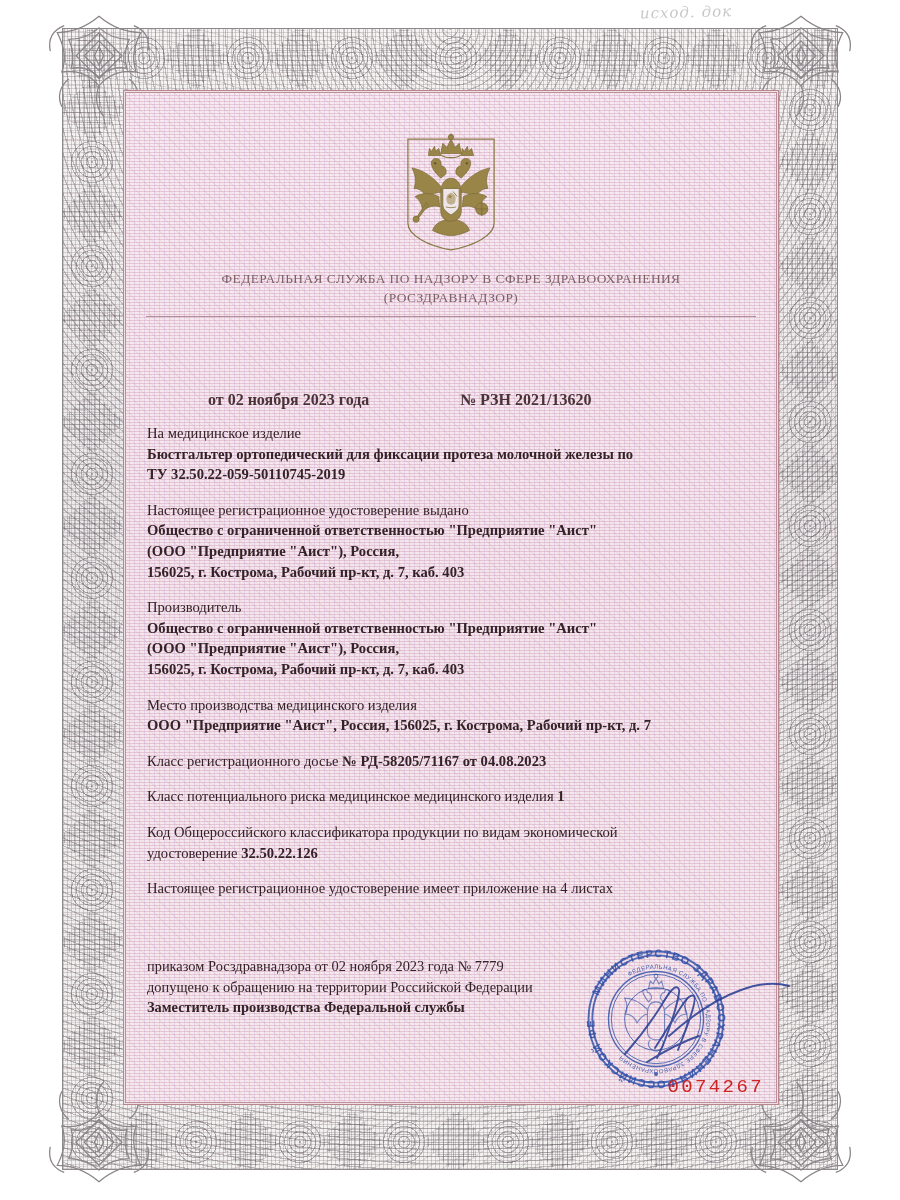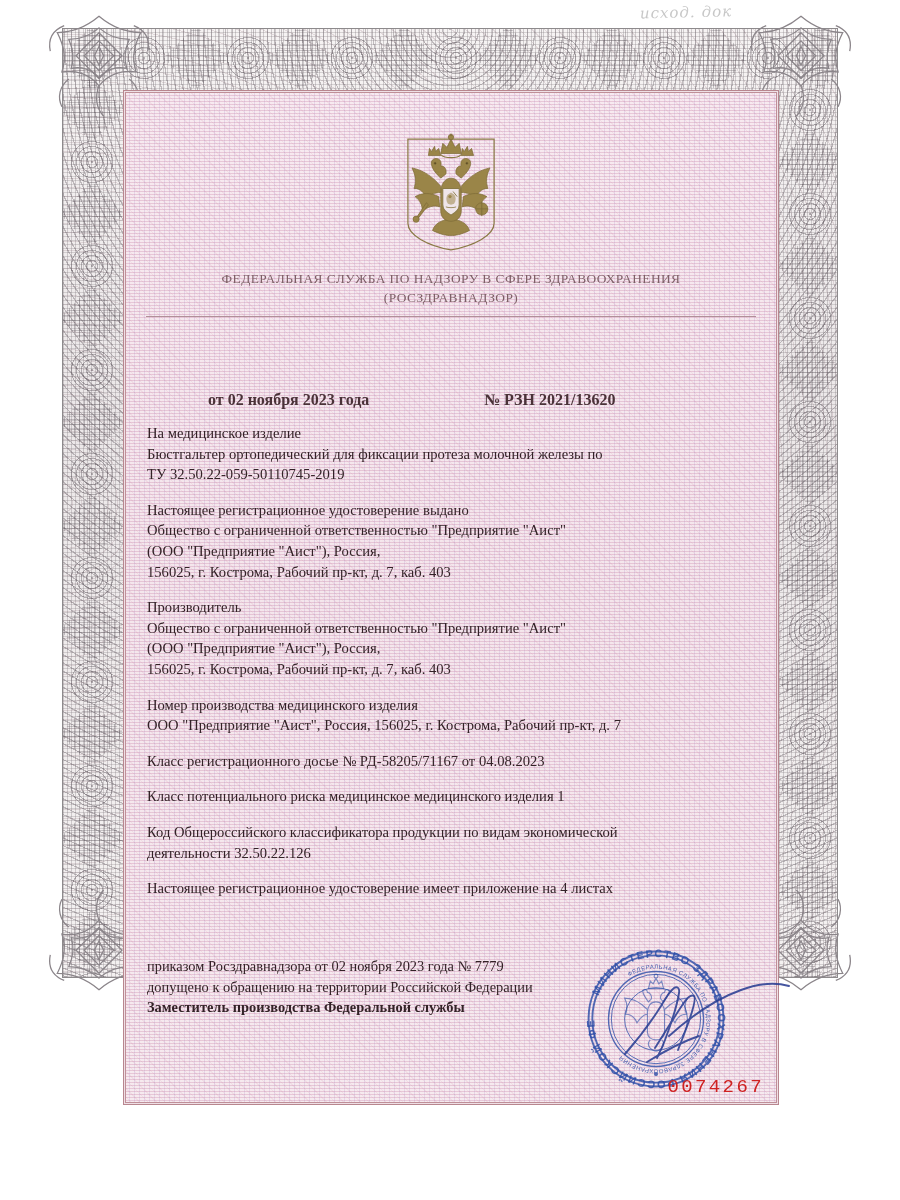--- a/index.html
+++ b/index.html
@@ -17,21 +17,21 @@
     color:#9a9a9a; font-size:15px; font-style:italic;
     font-family:"DejaVu Serif", serif;
     opacity:.55; letter-spacing:1px;
     transform:rotate(-1.5deg);
     white-space:nowrap;
   }
 
   
   .sheet{
     position:absolute; left:62px; top:28px;
-    width:776px; height:950px;
+    width:776px; height:1142px;
     background:#fdfdfd;
   }
 
   
   .border-band{
     position:absolute; inset:0;
     border:1px solid #8d8a8c;
     background-color:#f2f0f0;
     background-image:
       repeating-linear-gradient(90deg,
@@ -139,33 +139,33 @@
   }
   .title .t2{display:block;}
 
   
   .numrow{
     position:absolute; left:0; right:0; top:300px;
     color:#4a3238; font-weight:bold; font-size:16px;
     font-family:"Liberation Serif", serif;
   }
   .numrow .date{position:absolute; left:84px; top:0; white-space:nowrap;}
-  .numrow .regno{position:absolute; left:336px; top:0; white-space:nowrap;margin-left:24px;}
+  .numrow .regno{position:absolute; left:336px; top:0; white-space:nowrap;}
 
   
   .body{
     position:absolute; left:23px; right:18px; top:332px;
     color:#332227;
     font-size:14.6px;
     line-height:20.6px;
     font-family:"Liberation Serif", serif;
   }
   .blk{margin-bottom:15px;}
   .blk .lbl{font-weight:normal;}
-  .blk .val{font-weight:normal;}
+  .blk .val{font-weight:bold;}
   .blk div{white-space:nowrap;}
 
   
   .footer{
     position:absolute; left:23px; right:10px; top:865px;
     color:#332227; font-size:14.4px; line-height:20.5px;
     font-family:"Liberation Serif", serif;
   }
   .footer .ord{white-space:nowrap;font-family:Liberation Serif, serif;}
   .footer .post{font-weight:bold;}
@@ -424,35 +424,35 @@
         </div>
 
         <div class="blk">
           <div class="lbl">Производитель</div>
           <div class="val">Общество с ограниченной ответственностью "Предприятие "Аист"</div>
           <div class="val">(ООО "Предприятие "Аист"), Россия,</div>
           <div class="val">156025, г. Кострома, Рабочий пр-кт, д. 7, каб. 403</div>
         </div>
 
         <div class="blk">
-          <div class="lbl">Номер производства медицинского изделия</div>
+          <div class="lbl">Место производства медицинского изделия</div>
           <div class="val">ООО "Предприятие "Аист", Россия, 156025, г. Кострома, Рабочий пр-кт, д. 7</div>
         </div>
 
         <div class="blk">
           <div><span class="lbl">Класс регистрационного досье</span><span> </span><span class="val">№ РД-58205/71167 от 04.08.2023</span></div>
         </div>
 
         <div class="blk">
           <div><span class="lbl">Класс потенциального риска медицинское медицинского изделия</span><span> </span><span class="val">1</span></div>
         </div>
 
         <div class="blk">
           <div class="lbl">Код Общероссийского классификатора продукции по видам экономической</div>
-          <div><span class="lbl">деятельности</span><span> </span><span class="val">32.50.22.126</span></div>
+          <div><span class="lbl">удостоверение</span><span> </span><span class="val">32.50.22.126</span></div>
         </div>
 
         <div class="blk">
           <div class="lbl">Настоящее регистрационное удостоверение имеет приложение на 4 листах</div>
         </div>
 
       </div>
 
       <div class="footer">
         <div class="ord">приказом Росздравнадзора от 02 ноября 2023 года № 7779</div>

